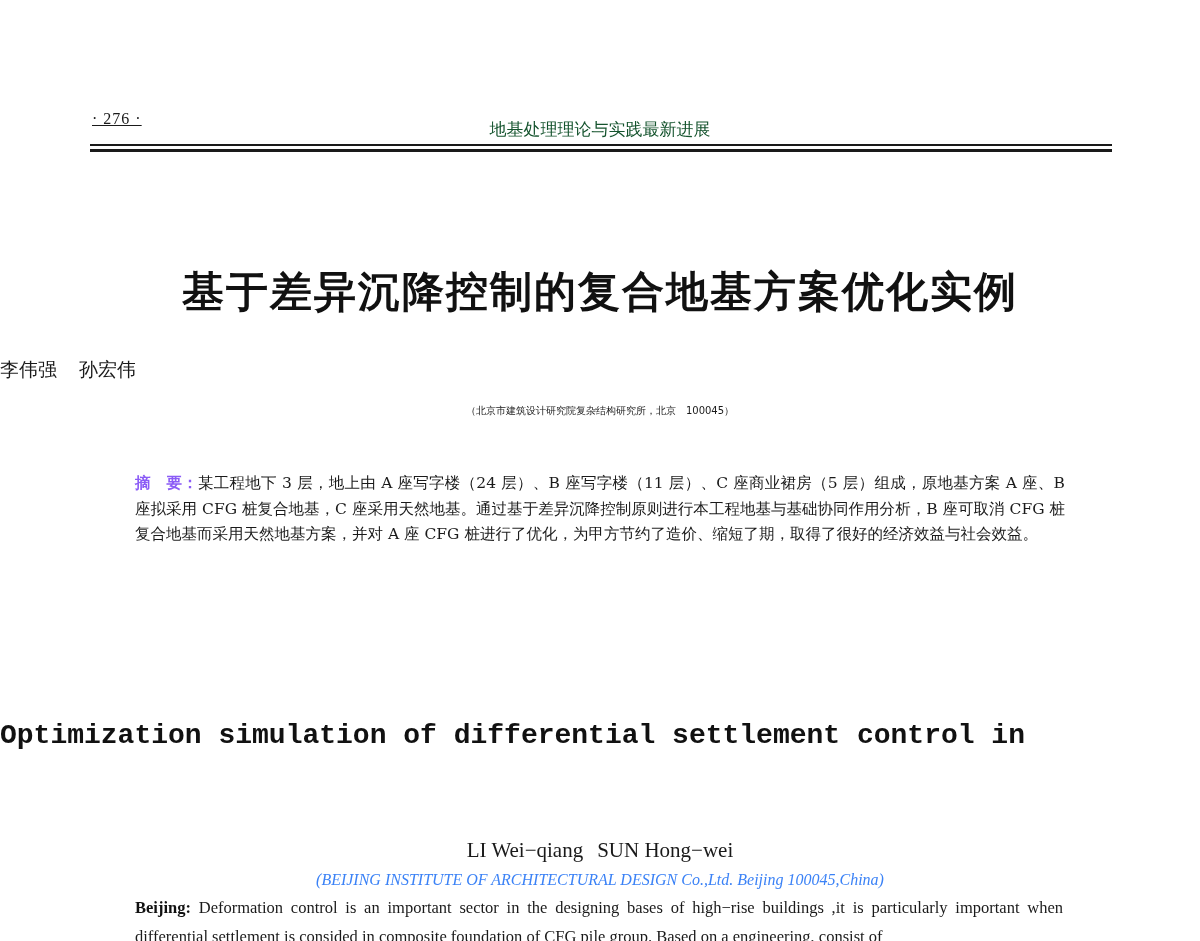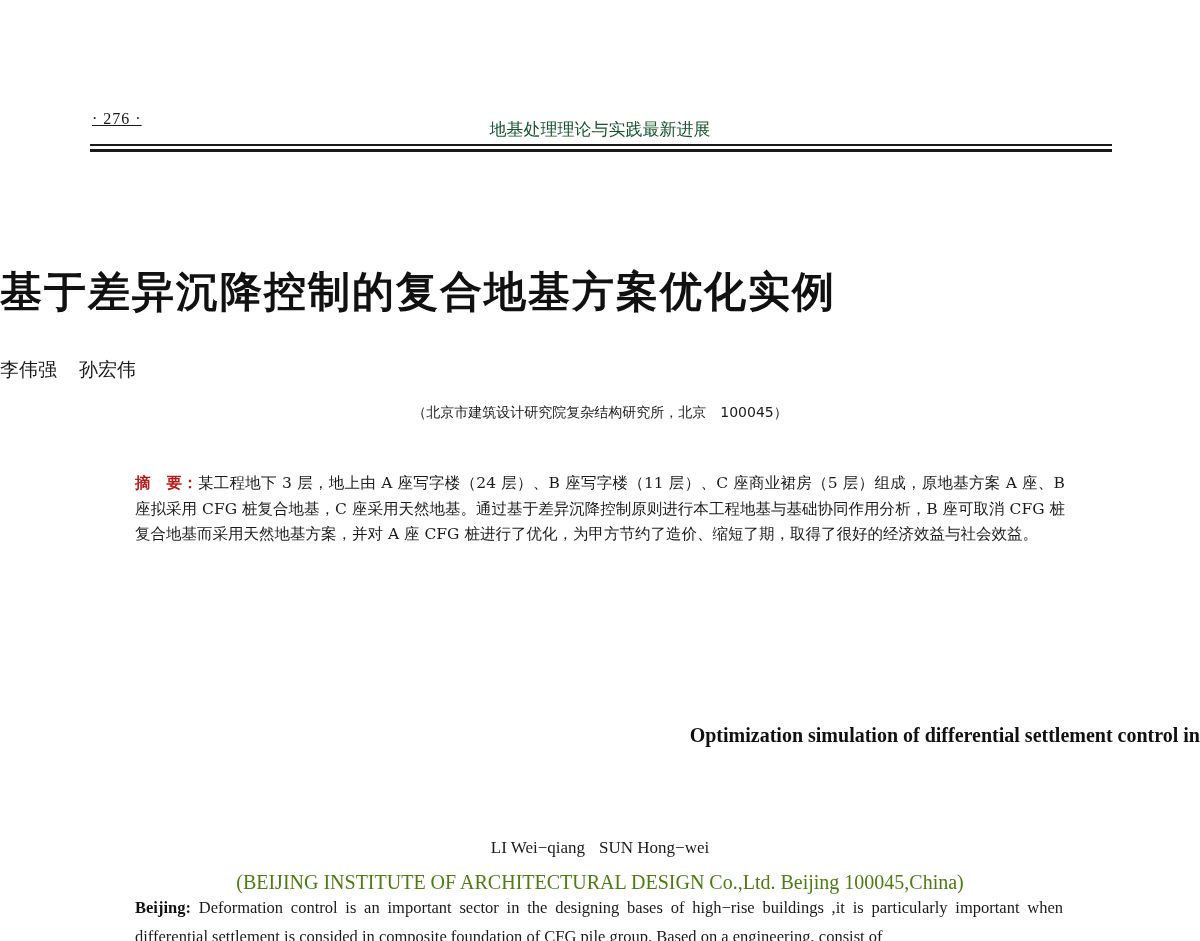--- a/index.html
+++ b/index.html
@@ -42,21 +42,21 @@
       background: #1a1a1a;
     }
     .rule-1 { top: 144px; height: 2px; }
     .rule-2 { top: 149px; height: 3px; }
 
     .cn-title {
       position: absolute;
       left: 0;
       width: 1200px;
       top: 264px;
-      text-align: left;
+      text-align: center;
       font-family: "DejaVu Sans", sans-serif;
       font-weight: bold;
       font-size: 42px;
       letter-spacing: 2px;
       color: #111111;
     }
     .cn-authors {
       position: absolute;
       left: 0;
       width: 1200px;
@@ -65,21 +65,21 @@
       font-family: "DejaVu Serif", serif;
       color: #1a1a1a;
     }
     .cn-authors .sep { display: inline-block; width: 22px; }
     .cn-affiliation {
       position: absolute;
       left: 0;
       width: 1200px;
       top: 404px;
       text-align: center;
-      font-size: 14px;
+      font-size: 10px;
       font-family: "DejaVu Sans", sans-serif;
       color: #1a1a1a;
     }
 
     .cn-body {
       position: absolute;
       left: 135px;
       width: 930px;
       top: 471px;
       font-size: 15.5px;
@@ -87,55 +87,56 @@
       font-family: "DejaVu Serif", serif;
       color: #1a1a1a;
       text-align: justify;
     }
     .cn-body p {
       margin: 0;
     }
     .label-bold {
       font-family: "DejaVu Sans", sans-serif;
       font-weight: bold;
-      color: #b91c1c;
+      color: #8b5cf6;
     }
 
     .en-title {
       position: absolute;
       left: 0;
       width: 1200px;
       top: 714px;
-      text-align: right;
-      font-family: Liberation Serif, serif;
+      text-align: left;
+      font-family: Liberation Mono, monospace;
       font-weight: bold;
-      font-size: 20px;
+      font-size: 28px;
       line-height: 43px;
       color: #111111;
     }
     .en-authors {
       position: absolute;
       left: 0;
       width: 1200px;
       top: 838px;
       text-align: center;
       font-family: "Liberation Serif", serif;
-      font-size: 17px;
+      font-size: 21px;
       color: #1a1a1a;
     }
     .en-authors .sep { display: inline-block; width: 14px; }
     .en-affiliation {
       position: absolute;
       left: 0;
       width: 1200px;
       top: 871px;
       text-align: center;
       font-family: "Liberation Serif", serif;
-      font-size: 20px;
-      color: #4d7c0f;
+      font-size: 16px;
+      color: #3b82f6;
+      font-style: italic;
     }
     .en-abstract {
       position: absolute;
       left: 135px;
       width: 928px;
       top: 893px;
       font-family: "Liberation Serif", serif;
       font-size: 16.5px;
       line-height: 29px;
       color: #1a1a1a;

